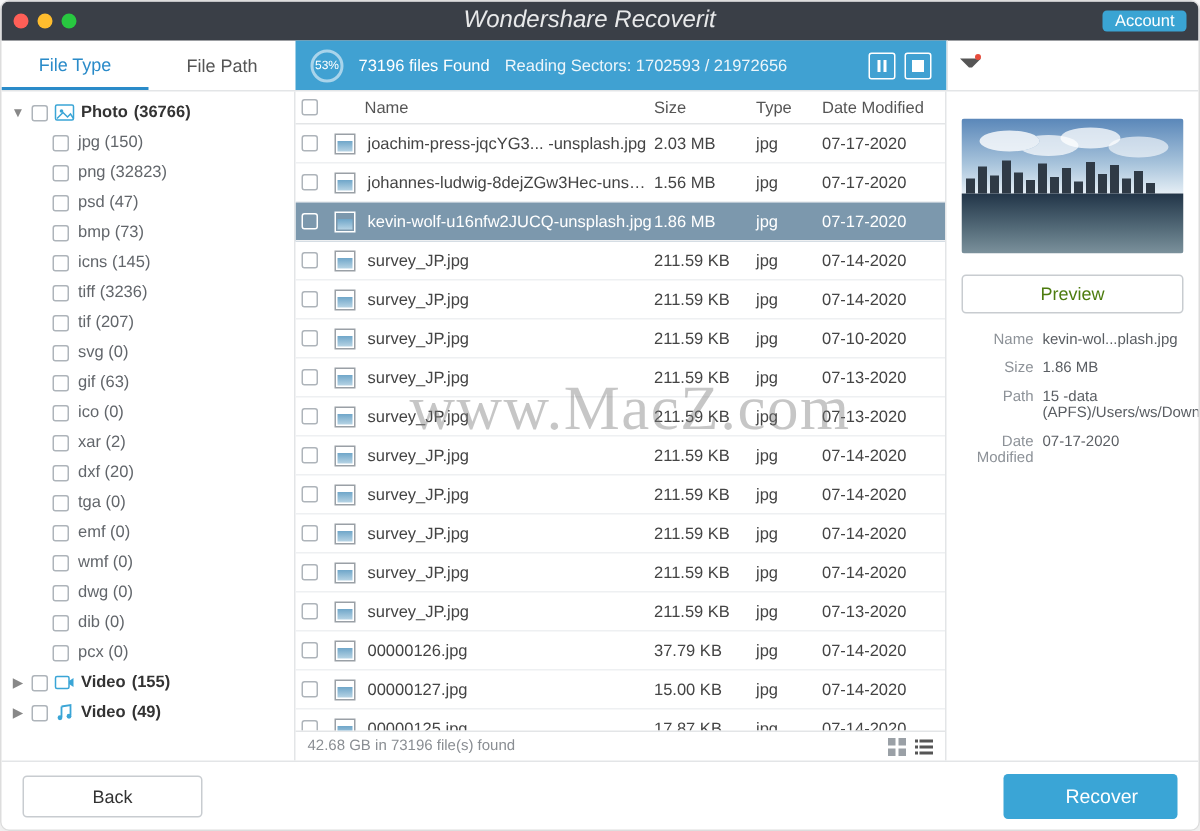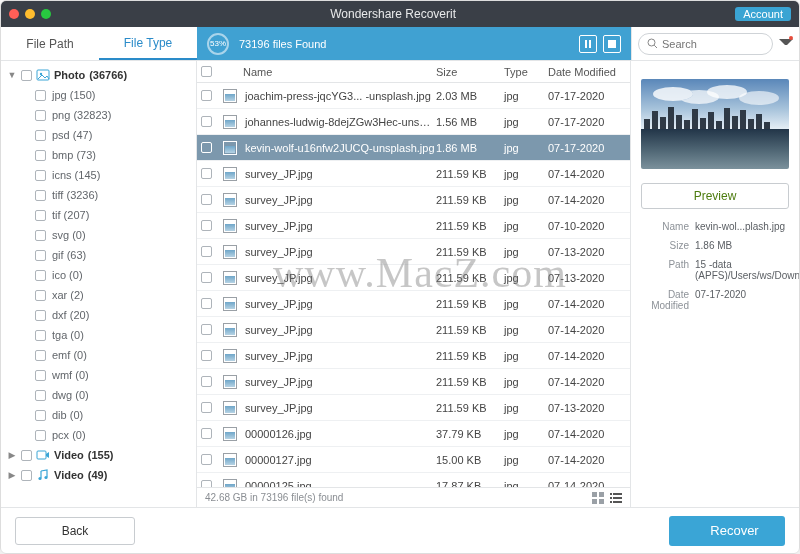--- a/index.html
+++ b/index.html
@@ -1,21 +1,21 @@
 <!DOCTYPE html>
 <html><head>
 <meta charset="utf-8">
 <style>
   * { box-sizing: border-box; margin: 0; padding: 0; font-family: -apple-system, BlinkMacSystemFont, "Segoe UI", Helvetica, Arial, sans-serif; }
   body { width: 800px; height: 554px; overflow: hidden; background: #fff; border-radius: 6px; position: relative; box-shadow: 0 6px 32px rgba(0,0,0,.18); border: 1px solid #ddd; }
   .titlebar { height: 26px; background: #3a3f47; display: flex; align-items: center; padding: 0 8px; color: #e8e9ea; font-size: 12px; }
   .traffic { display: flex; gap: 6px; }
   .tl { width: 10px; height: 10px; border-radius: 50%; }
   .tl.r { background:#ff5f57;} .tl.y{background:#ffbd2e;} .tl.g{background:#28c840;}
-  .titlebar .title { flex: 1; text-align: center; font-size: 12px;}
+  .titlebar .title { flex: 1; text-align: center; font-size: 16px; font-style: italic;}
   .account { background:#3aa4d3;color:#fff;border-radius:3px;padding:1px 8px;font-size:11px;margin-left:auto;}
   .topbar { height: 34px; display:flex; align-items:stretch; border-bottom:1px solid #e3e5e7;}
   .tabs { width: 196px; flex:none; display:flex;}
   .tab { flex:1; display:flex;align-items:center;justify-content:center;font-size:12px;color:#555; cursor:pointer;}
   .tab.active { color:#2a8bc9; border-bottom:2px solid #2a8bc9;}
   .progressbar { flex:1; background:#40a1d2;color:#fff;display:flex;align-items:center;font-size:11px;gap:10px;padding:0 10px;}
   .ring { width:22px;height:22px;border-radius:50%;border:2px solid rgba(255,255,255,.55);display:flex;align-items:center;justify-content:center;font-size:8px;font-weight:400;}
   .pcontrols { display:flex; gap:6px; margin-left:auto;}
   .pbtn { width:18px;height:18px;border:1px solid #fff;border-radius:2px;display:flex;align-items:center;justify-content:center;}
   .searchwrap { width:168px; flex:none; display:flex;align-items:center;padding:0 6px;gap:4px; border-left:1px solid #e3e5e7;}
@@ -78,50 +78,42 @@
     <div class="tl r"></div>
     <div class="tl y"></div>
     <div class="tl g"></div>
   </div>
   <div class="title">Wondershare Recoverit</div>
   <div class="account">Account</div>
 </div>
 
 <div class="topbar">
   <div class="tabs">
+    <div class="tab active">File Type</div>
     <div class="tab">File Path</div>
-    <div class="tab active">File Type</div>
   </div>
   <div class="progressbar">
     <div class="ring">53%</div>
     <span>73196 files Found</span>
+    <span style="opacity:.9">Reading Sectors: 1702593 / 21972656</span>
     <div class="pcontrols">
       <div class="pbtn">
         <svg width="8" height="8" viewBox="0 0 8 8">
             <rect x="1" y="0" width="2" height="8" fill="#fff"></rect>
             <rect x="5" y="0" width="2" height="8" fill="#fff"></rect>
           </svg>
       </div>
       <div class="pbtn">
         <svg width="8" height="8" viewBox="0 0 8 8">
             <rect x="0" y="0" width="8" height="8" fill="#fff"></rect>
           </svg>
       </div>
     </div>
   </div>
   <div class="searchwrap">
-    <div class="search">
-      <span>
-        <svg width="11" height="11" viewBox="0 0 11 11">
-            <circle cx="4.5" cy="4.5" r="3.5" fill="none" stroke="#888" stroke-width="1"></circle>
-            <line x1="7.2" y1="7.2" x2="10" y2="10" stroke="#888" stroke-width="1"></line>
-          </svg>
-      </span>
-      <input placeholder="Search" style="">
-    </div>
     <div class="filter"></div>
   </div>
 </div>
 
 <div class="main">
 
   <div class="sidebar" id="sidebar">
       <div class="cat">
         <span class="exp">▼</span>
         <span class="chk"></span>

